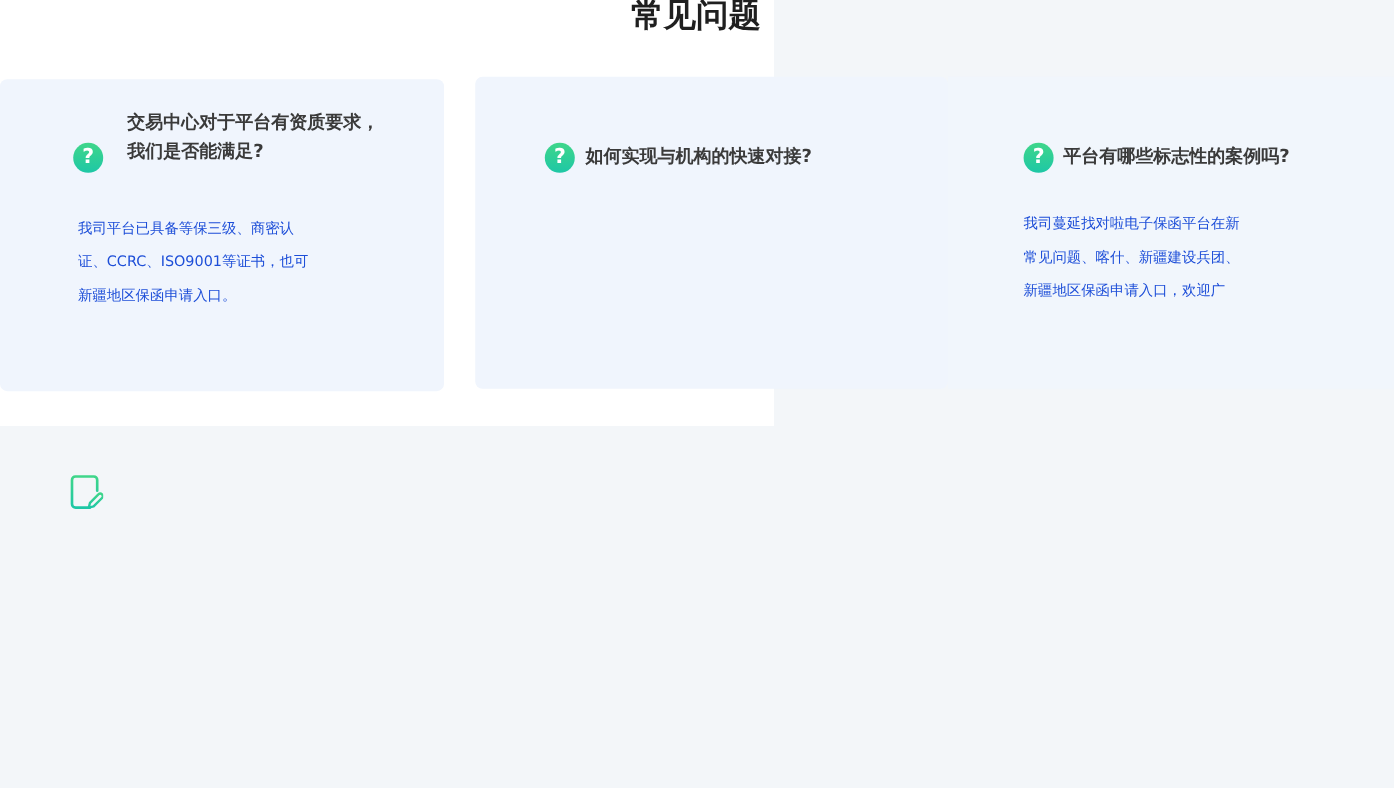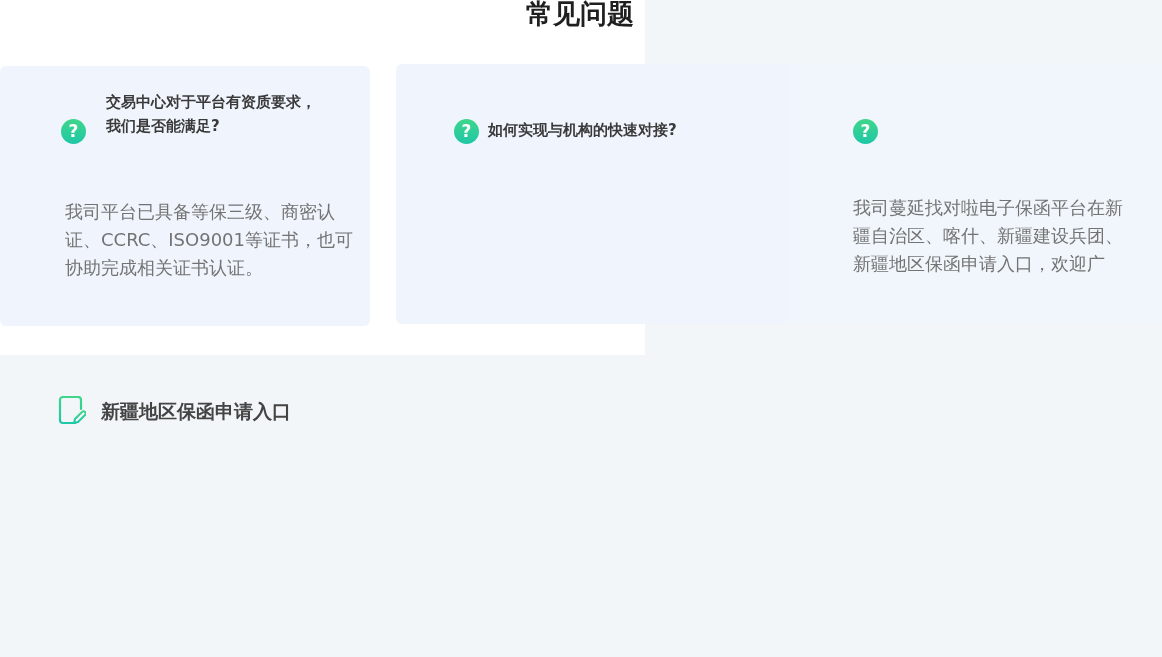--- a/index.html
+++ b/index.html
@@ -37,23 +37,22 @@
       display: flex; align-items: center; justify-content: center;
       line-height: 1;
     }
     .q-text {
       position: absolute;
       font-size: 15px; font-weight: bold; color: #3a3a3a;
       line-height: 24px;
     }
     .a-text {
       position: absolute;
-      font-size: 18px; color: #737373;
+      font-size: 12px; color: #1d4ed8;
       line-height: 28px;
-      margin-top: 22px;
     }
     .section-head {
       position: absolute; left: 58px; top: 396px;
       display: flex; align-items: center;
     }
     .edit-icon { width: 28px; height: 30px; margin-right: 15px; }
     .section-title {
       font-size: 19px; font-weight: bold; color: #444;
       line-height: 30px;
     }
@@ -67,50 +66,52 @@
 
 <div class="card card-1">
   <div class="q-icon" style="left:61px; top:53px;">?</div>
   <div class="q-text" style="left:106px; top:24px;">
     <div>交易中心对于平台有资质要求，</div>
     <div>我们是否能满足?</div>
   </div>
   <div class="a-text" style="left:65px; top:110px;">
     <div>我司平台已具备等保三级、商密认</div>
     <div>证、CCRC、ISO9001等证书，也可</div>
-    <div>协助完成相关证书认证。</div>
+    <div>新疆地区保函申请入口。</div>
   </div>
 </div>
 
 <div class="card card-2">
   <div class="q-icon" style="left:58px; top:55px;">?</div>
   <div class="q-text" style="left:92px; top:54px;">
     <div>如何实现与机构的快速对接?</div>
   </div>
 </div>
 
 <div class="card card-3">
   <div class="q-icon" style="left:63px; top:55px;">?</div>
+  <div class="q-text" style="left:96px; top:54px;">
+    <div>平台有哪些标志性的案例吗?</div>
+  </div>
   <div class="a-text" style="left:63px; top:108px;">
     <div>我司蔓延找对啦电子保函平台在新</div>
-    <div>疆自治区、喀什、新疆建设兵团、</div>
+    <div>常见问题、喀什、新疆建设兵团、</div>
     <div>新疆地区保函申请入口，欢迎广</div>
   </div>
 </div>
 
 <div class="section-head">
   <span class="edit-icon">
     <svg width="28" height="30" viewBox="0 0 28 30">
       <defs>
         <linearGradient id="g1" x1="0" y1="0" x2="0" y2="1">
           <stop offset="0" stop-color="#3fd68a"></stop>
           <stop offset="1" stop-color="#1ec7a6"></stop>
         </linearGradient>
       </defs>
       <path d="M17 27 H5 a3 3 0 0 1 -3 -3 V4 a3 3 0 0 1 3 -3 H20 a3 3 0 0 1 3 3 V13" fill="none" stroke="url(#g1)" stroke-width="2.2" stroke-linecap="round"></path>
       <line x1="7" y1="8" x2="18" y2="8" stroke="url(#g1)" stroke-width="2.2" stroke-linecap="round"></line>
       <line x1="7" y1="13" x2="18" y2="13" stroke="url(#g1)" stroke-width="2.2" stroke-linecap="round"></line>
       <line x1="7" y1="18" x2="12" y2="18" stroke="url(#g1)" stroke-width="2.2" stroke-linecap="round"></line>
       <path d="M16 27 l1 -4 l7 -7 a2 2 0 0 1 3 3 l-7 7 z" fill="none" stroke="url(#g1)" stroke-width="2" stroke-linejoin="round"></path>
     </svg>
   </span>
-  <span class="section-title">新疆地区保函申请入口</span>
 </div>
 
 </body></html>

